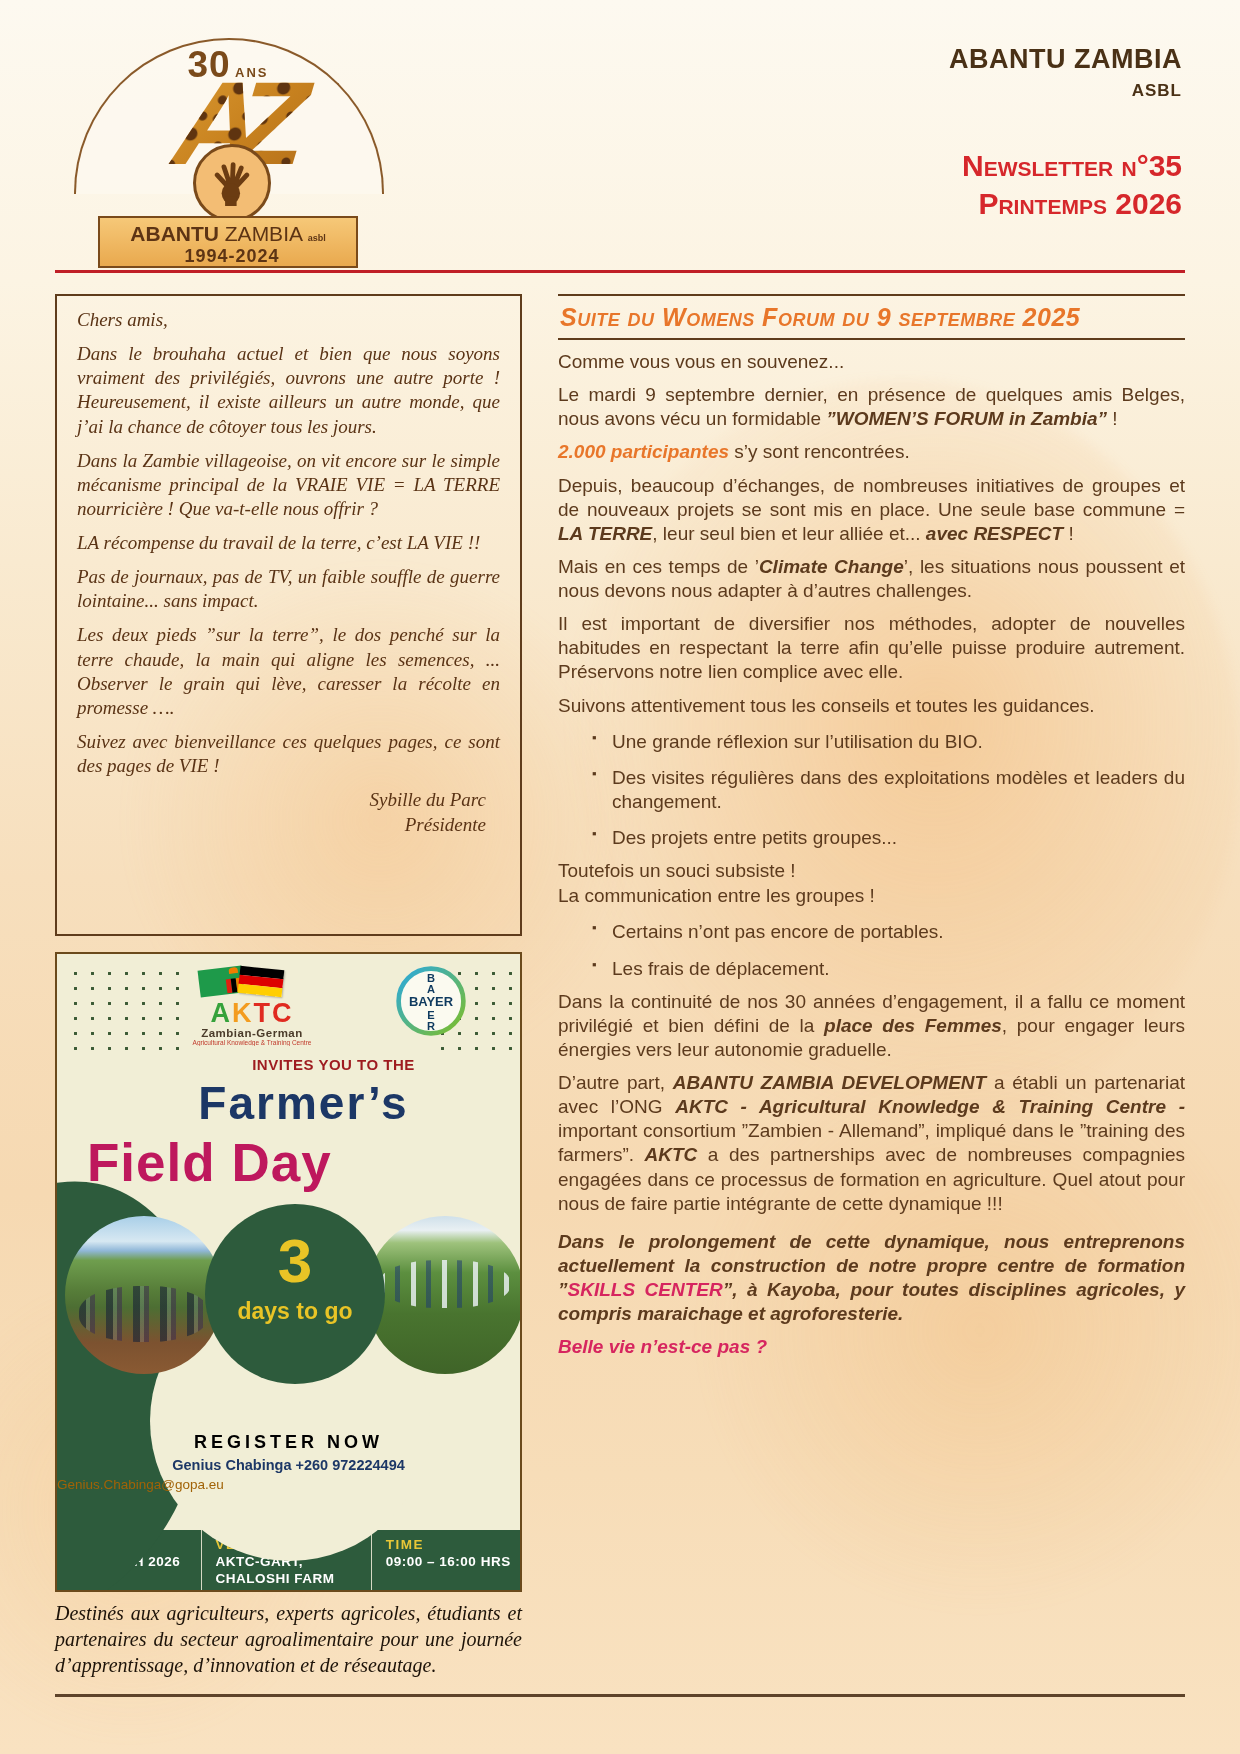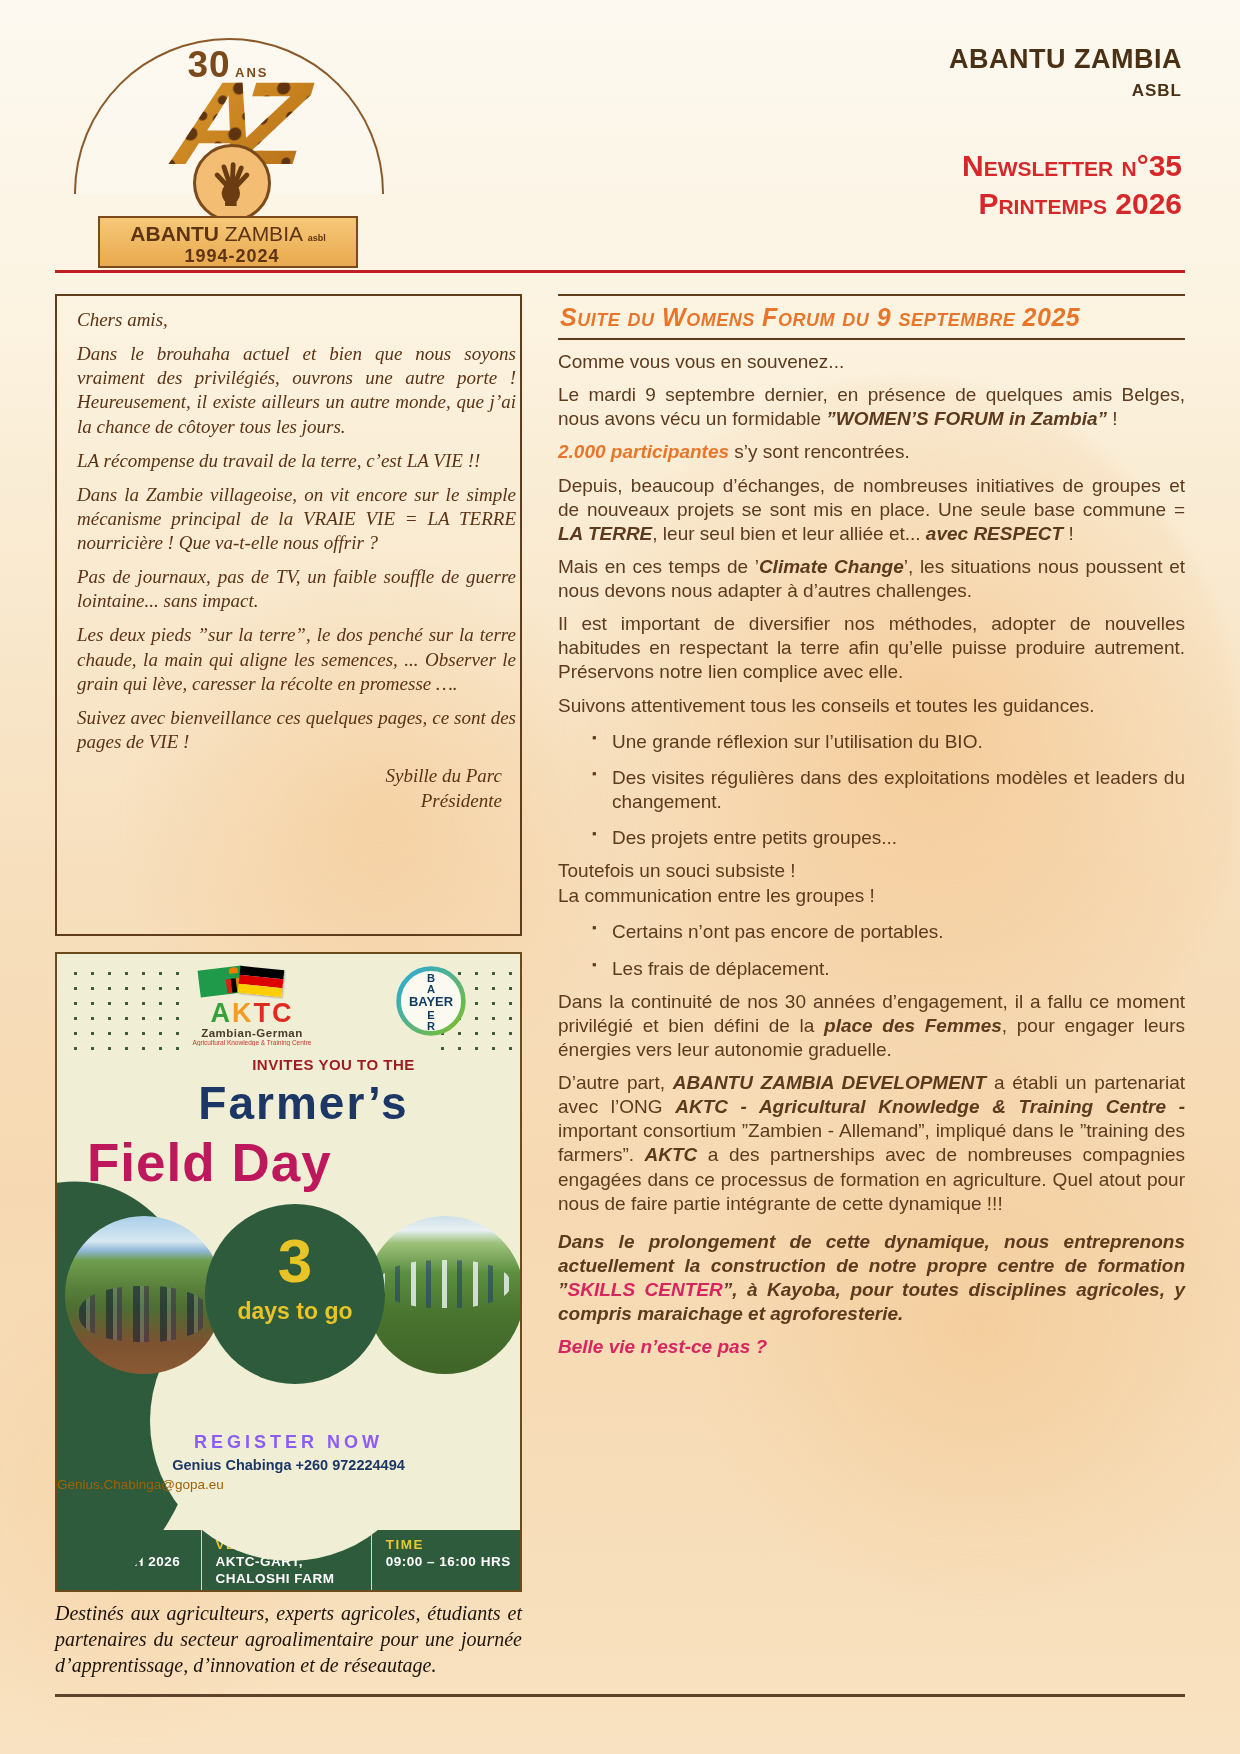--- a/index.html
+++ b/index.html
@@ -37,21 +37,21 @@
   .banner .l1 .asbl{font-size:9px;font-weight:bold;}
   .banner .l2{font-size:18px;font-weight:bold;color:#5d3414;letter-spacing:1px;padding-left:8px;}
   .htxt{position:absolute;right:58px;top:44px;text-align:right;}
   .orgname{font-size:27px;font-weight:bold;color:#4a3116;letter-spacing:.5px;}
   .orgtype{font-size:17px;font-weight:bold;color:#4a3116;margin-top:6px;letter-spacing:1px;}
   .newsno,.season{font-variant:small-caps;font-weight:bold;color:#d6272b;font-size:30px;line-height:1.25;}
   .newsno{margin-top:46px;}
   .hr-red{position:absolute;left:55px;top:270px;width:1130px;height:3px;background:#c01f26;}
 
   
-  .letter{position:absolute;left:55px;top:294px;width:467px;height:642px;border:2px solid #5f3c1c;box-sizing:border-box;padding:12px 4px 10px 20px;
+  .letter{position:absolute;left:55px;top:294px;width:467px;height:642px;border:2px solid #5f3c1c;box-sizing:border-box;padding:12px 20px 10px 20px;
           font-family:"Liberation Serif","DejaVu Serif",serif;font-style:italic;color:#5a3315;font-size:19px;line-height:1.27;}
   .letter p{margin:0 0 10px 0;text-align:justify;}
   .letter p:first-child{text-align:left;}
   .sig{text-align:right;padding-right:14px;margin-top:4px;}
   .sig div{line-height:1.3;}
 
   
   .rcol{position:absolute;left:558px;top:294px;width:627px;}
   .atitle{border-top:2px solid #5f3c1c;border-bottom:2px solid #5f3c1c;padding:7px 2px 6px 2px;
           font-variant:small-caps;font-style:italic;font-weight:bold;font-size:25px;color:#e8762a;letter-spacing:.5px;}
@@ -93,21 +93,21 @@
   .ph-l{left:8px;top:262px;width:158px;height:158px;
     background:linear-gradient(180deg,#a9cfe8 0%,#d7e8f2 16%,#90b7d8 22%,#6f9e4e 28%,#587f3a 46%,#4d6e33 58%,#7c5230 80%,#8a5a33 100%);}
   .ph-r{right:-4px;top:262px;width:158px;height:158px;
     background:linear-gradient(180deg,#cfe0ea 0%,#e9f0f3 9%,#9ec27c 17%,#5c8f3f 36%,#49742f 62%,#3f6428 100%);}
   .circle::after{content:"";position:absolute;left:9%;right:9%;top:44%;height:36%;border-radius:45%;filter:blur(.6px);
     background:repeating-linear-gradient(90deg,rgba(25,35,55,.62) 0 7px,rgba(130,150,170,.25) 7px 11px,rgba(60,45,80,.55) 11px 16px,rgba(0,0,0,0) 16px 27px);}
   .ph-r::after{top:28%;height:30%;background:repeating-linear-gradient(90deg,rgba(240,245,250,.8) 0 5px,rgba(0,0,0,0) 5px 15px,rgba(30,60,110,.55) 15px 20px,rgba(0,0,0,0) 20px 31px);}
   .greenc{position:absolute;left:148px;top:250px;width:180px;height:180px;border-radius:50%;background:#2d5b3c;text-align:center;}
   .greenc .num{font-size:62px;font-weight:900;color:#e9c426;line-height:1;margin-top:26px;}
   .greenc .lbl{font-size:23px;font-weight:bold;color:#e9c426;margin-top:6px;}
-  .register{position:absolute;left:0;right:0;top:478px;text-align:center;font-size:18px;font-weight:900;color:#8b5cf6;letter-spacing:4px;}
+  .register{position:absolute;left:0;right:0;top:478px;text-align:center;font-size:18px;font-weight:900;color:#000000;letter-spacing:4px;}
   .contact1{position:absolute;left:0;right:0;top:503px;text-align:center;font-size:14.5px;font-weight:bold;color:#1c3766;}
   .contact2{position:absolute;left:0;right:0;top:523px;font-size:13.5px;color:#a16207;}
   .bar-stripe{position:absolute;left:0;right:0;bottom:60px;height:5px;background:#f1eed6;}
   .bar{position:absolute;left:0;right:0;bottom:0;height:60px;background:#2d5b3c;display:flex;}
   .bcol{padding:7px 0 0 14px;box-sizing:border-box;}
   .bcol.c1{width:31%;}
   .bcol.c2{width:37%;border-left:1.5px solid rgba(245,240,220,.85);border-right:1.5px solid rgba(245,240,220,.85);}
   .bcol.c3{width:32%;}
   .blab{font-size:13.5px;font-weight:bold;color:#e8c737;letter-spacing:1.5px;}
   .bval{font-size:13.5px;font-weight:bold;color:#ffffff;letter-spacing:.5px;line-height:1.25;margin-top:2px;}
@@ -157,22 +157,22 @@
     <div class="newsno">Newsletter n°35</div>
     <div class="season">Printemps 2026</div>
   </div>
 
   <div class="hr-red"></div>
 
   <div class="letter">
     <div>
         <p>Chers amis,</p>
         <p>Dans le brouhaha actuel et bien que nous soyons vraiment des privilégiés, ouvrons une autre porte ! Heureusement, il existe ailleurs un autre monde, que j’ai la chance de côtoyer tous les jours.</p>
+        <p>Dans la Zambie villageoise, on vit encore sur le simple mécanisme principal de la VRAIE VIE = LA TERRE nourricière ! Que va-t-elle nous offrir ?</p>
         <p>LA récompense du travail de la terre, c’est LA VIE !!</p>
-        <p>Dans la Zambie villageoise, on vit encore sur le simple mécanisme principal de la VRAIE VIE = LA TERRE nourricière ! Que va-t-elle nous offrir ?</p>
         <p>Pas de journaux, pas de TV, un faible souffle de guerre lointaine... sans impact.</p>
         <p>Les deux pieds ”sur la terre”, le dos penché sur la terre chaude, la main qui aligne les semences, ... Observer le grain qui lève, caresser la récolte en promesse ….</p>
         <p>Suivez avec bienveillance ces quelques pages, ce sont des pages de VIE !</p>
       </div>
     <div class="sig">
       <div>Sybille du Parc</div>
       <div>Présidente</div>
     </div>
   </div>
 

